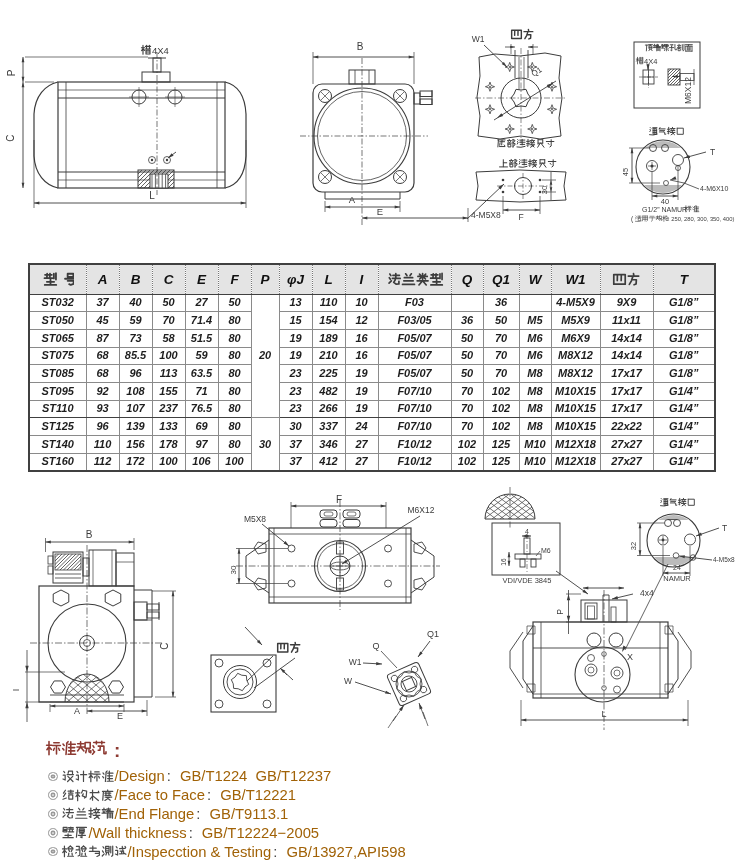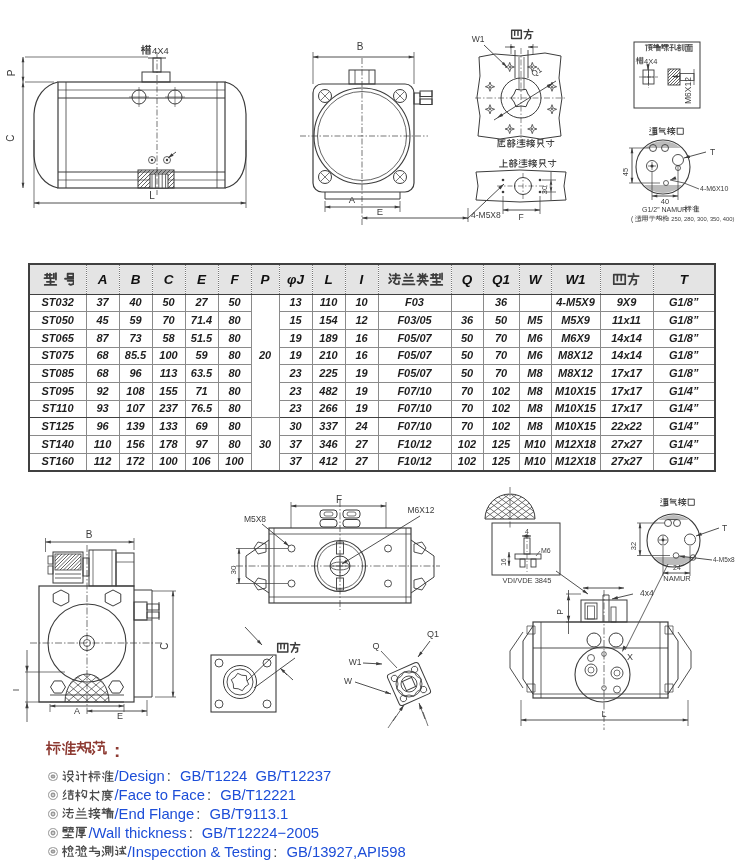--- a/index.html
+++ b/index.html
@@ -13,21 +13,21 @@
 #tbl tr.hd td i{font-style:italic;font-weight:bold}
 #tbl tr.hv td{border-bottom:1.6px solid #404040}
 #tbl td.pc{font-size:11px}
 #std{position:absolute;left:38px;top:738px;width:680px;color:#4a4a4a}
 #stitle{height:25px}
 #stitle .tc{font-size:19px;font-weight:bold;color:#8d3a32;vertical-align:4px;margin-left:4px}
 #slist{list-style:none;margin-top:4px}
 #slist li{height:18.8px;display:flex;align-items:center;font-size:14.8px;white-space:nowrap;padding-left:10px}
 #slist .bl{width:9.5px;height:9.5px;border:1.2px solid #999;border-radius:50%;display:inline-block;
   margin-right:3px;box-shadow:inset 0 0 0 1.6px #fff, inset 0 0 0 3.2px #9a9a9a}
-#slist .lat{color:#1d4ed8}
+#slist .lat{color:#a16207}
 #slist .co{margin:0 5px 0 2px}
 .cj{vertical-align:-2px}
 </style></head><body>
 <div id="page">
     <svg width="0" height="0" style="position:absolute">
       <defs>
         <g id="g578b">
           <path d="M8,14 L60,14M24,6 L22,40M46,6 L44,40M4,40 L64,40M76,6 L76,42M92,2 L92,50M50,50 L50,90M22,68 L78,68M6,92 L94,92"></path>
         </g>
         <g id="g53f7">

